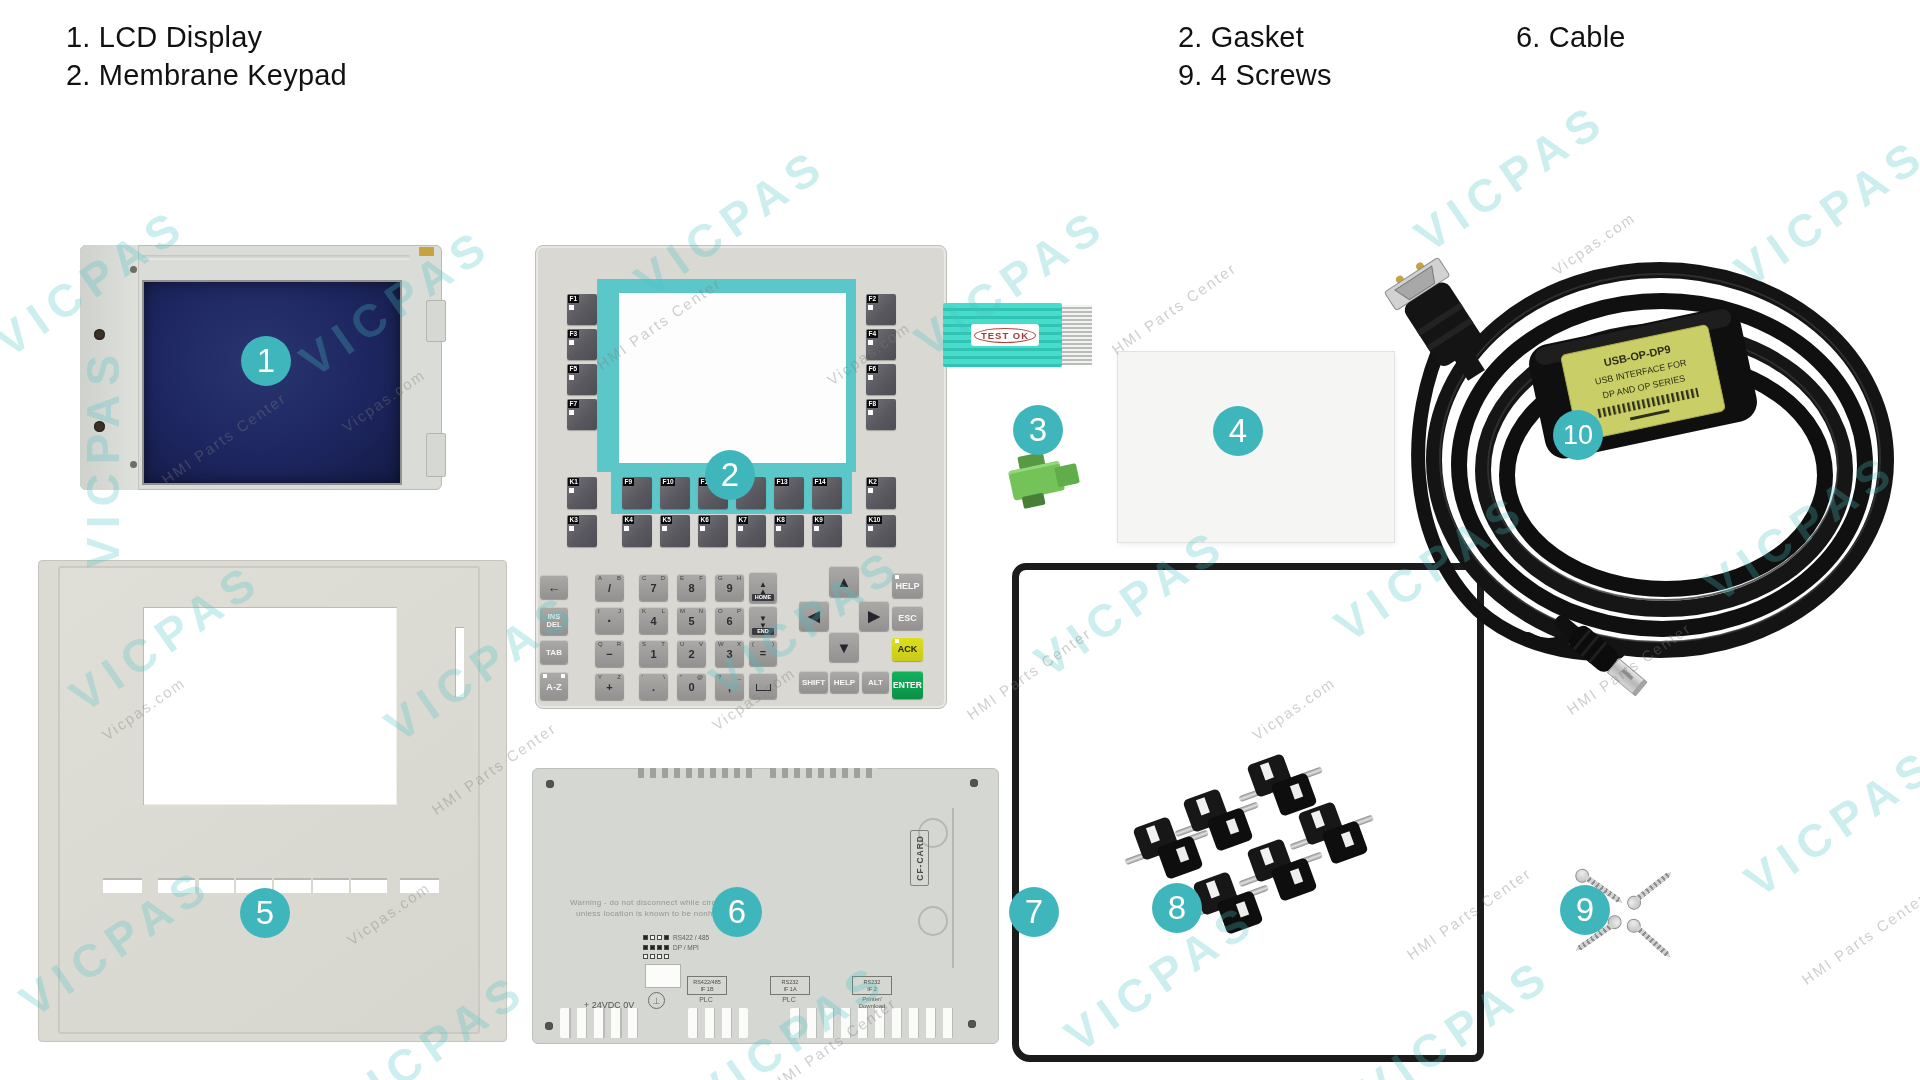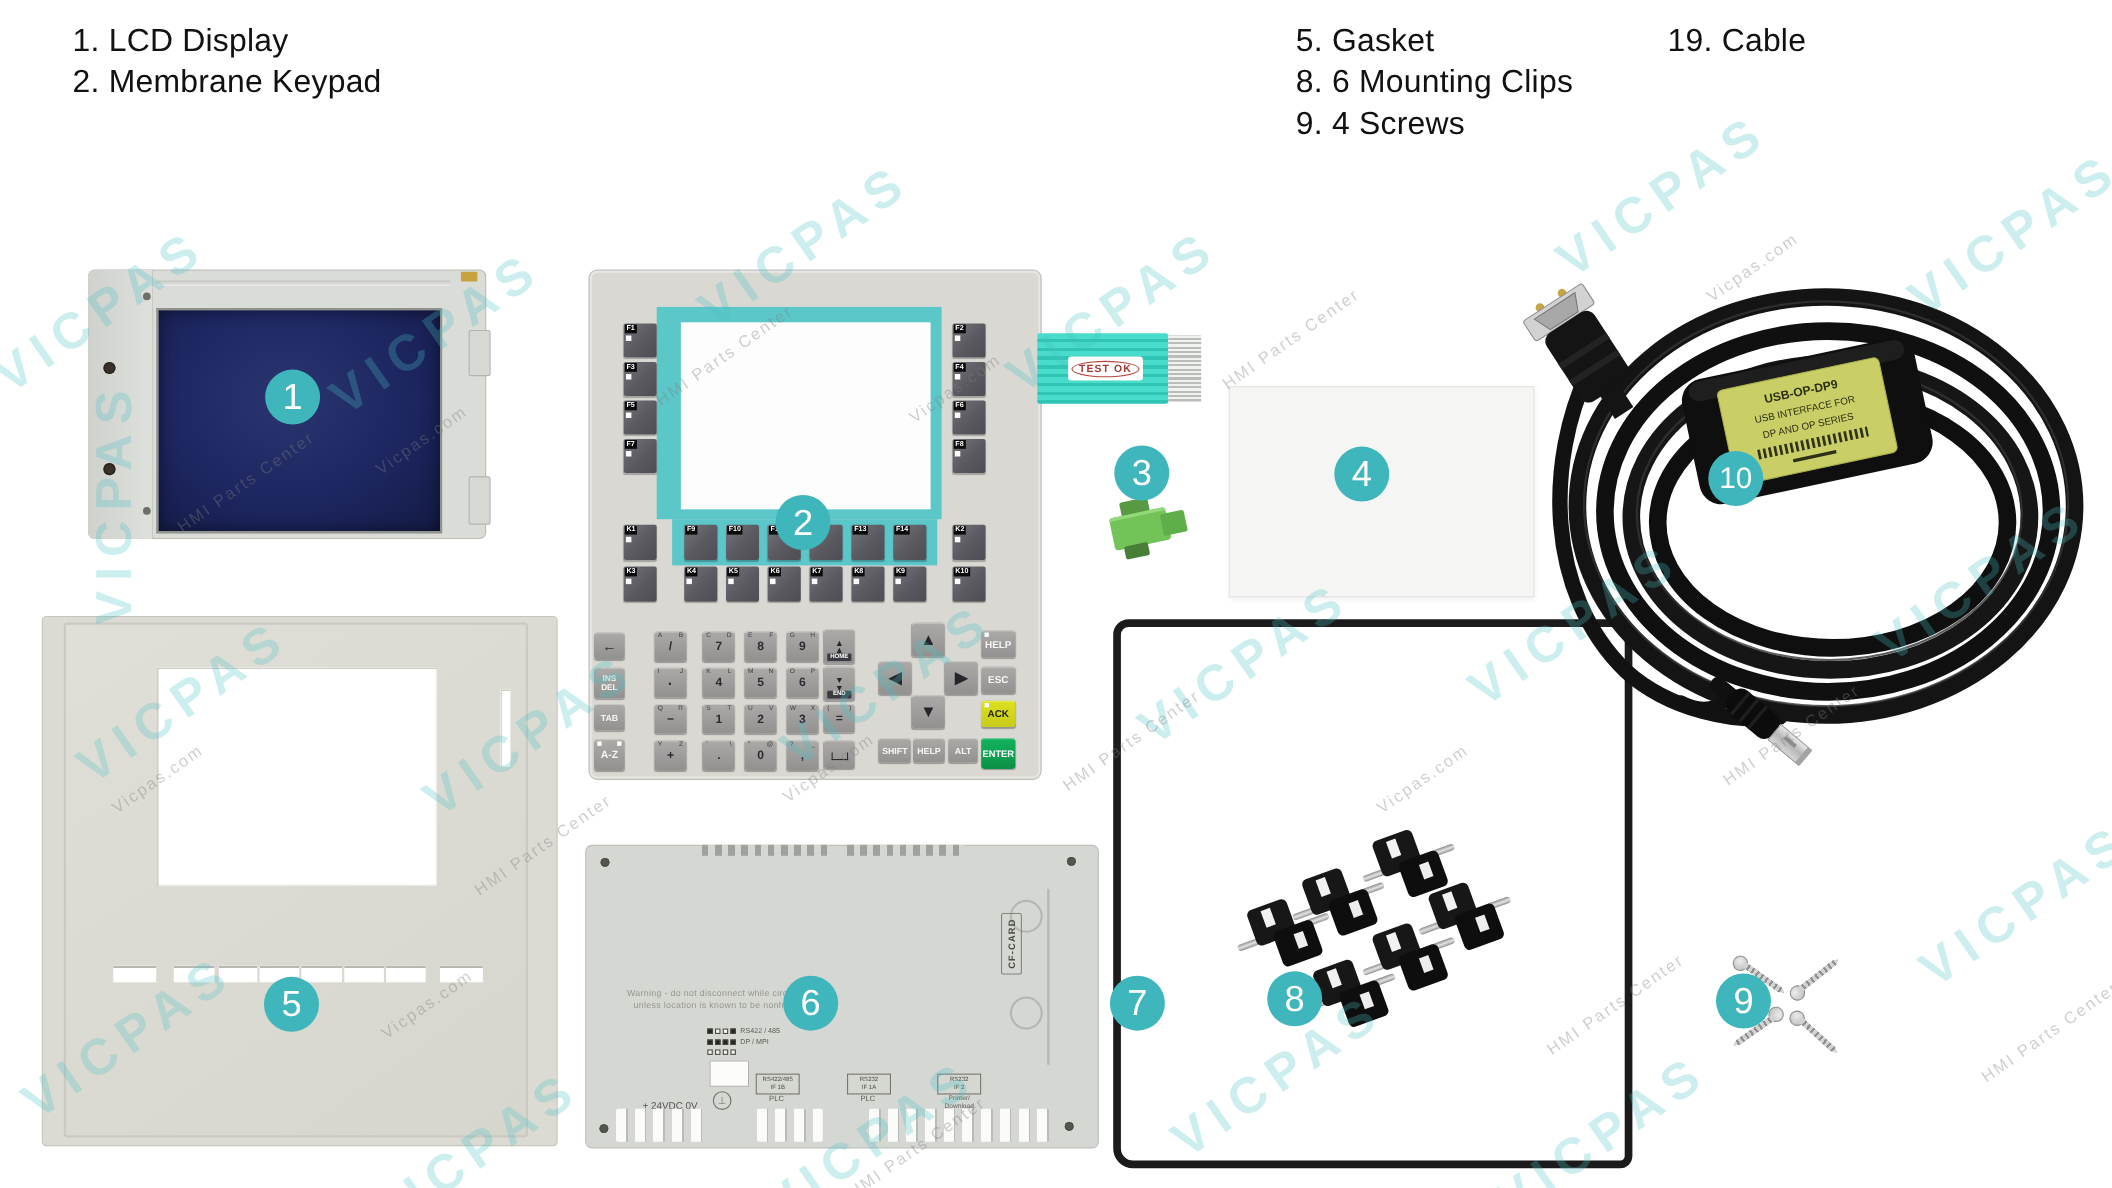--- a/index.html
+++ b/index.html
@@ -129,26 +129,25 @@
 </head>
 <body>
 
 <div id="stage">
 
   <div class="legend" style="left:66px;top:18px">
     <div>1. LCD Display</div>
     <div>2. Membrane Keypad</div>
   </div>
   <div class="legend" style="left:1178px;top:18px">
-    <div>5. Gasket</div>
-    <div>8. 6 Mounting Clips</div>
+    <div>2. Gasket</div>
     <div>9. 4 Screws</div>
   </div>
   <div class="legend" style="left:1516px;top:18px">
-    <div>19. Cable</div>
+    <div>6. Cable</div>
   </div>
 
   <div class="part" style="left:80px;top:245px">
     <div class="lcd-body">
       <div class="lcd-strip"></div>
       <div class="lcd-hole" style="left:14px;top:84px"></div>
       <div class="lcd-hole" style="left:14px;top:176px"></div>
       <div class="lcd-screw" style="left:50px;top:21px"></div>
       <div class="lcd-screw" style="left:50px;top:216px"></div>
       <div class="lcd-groove"></div>

